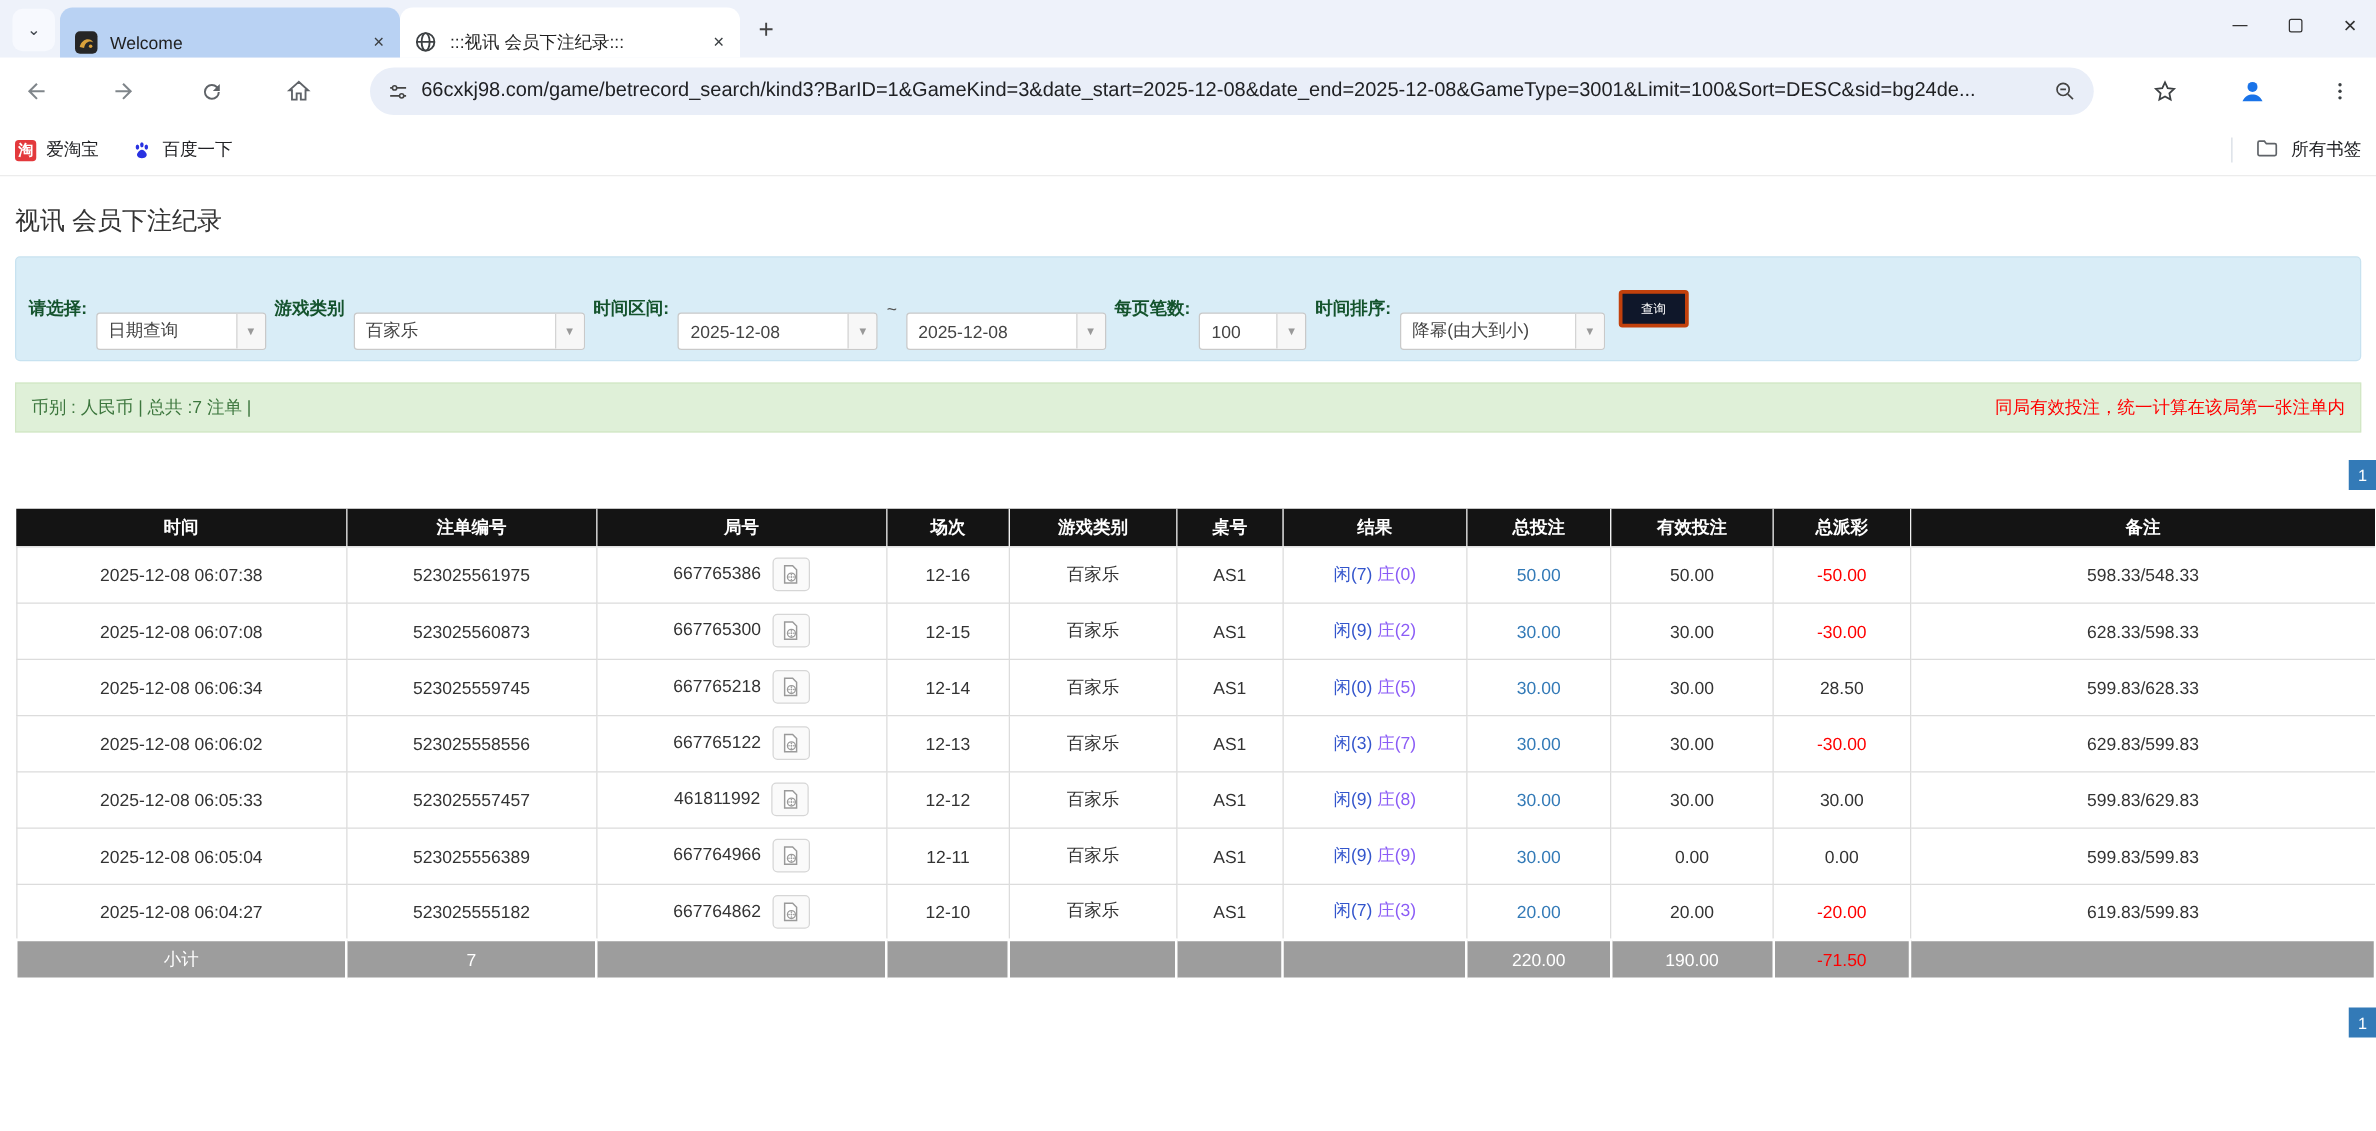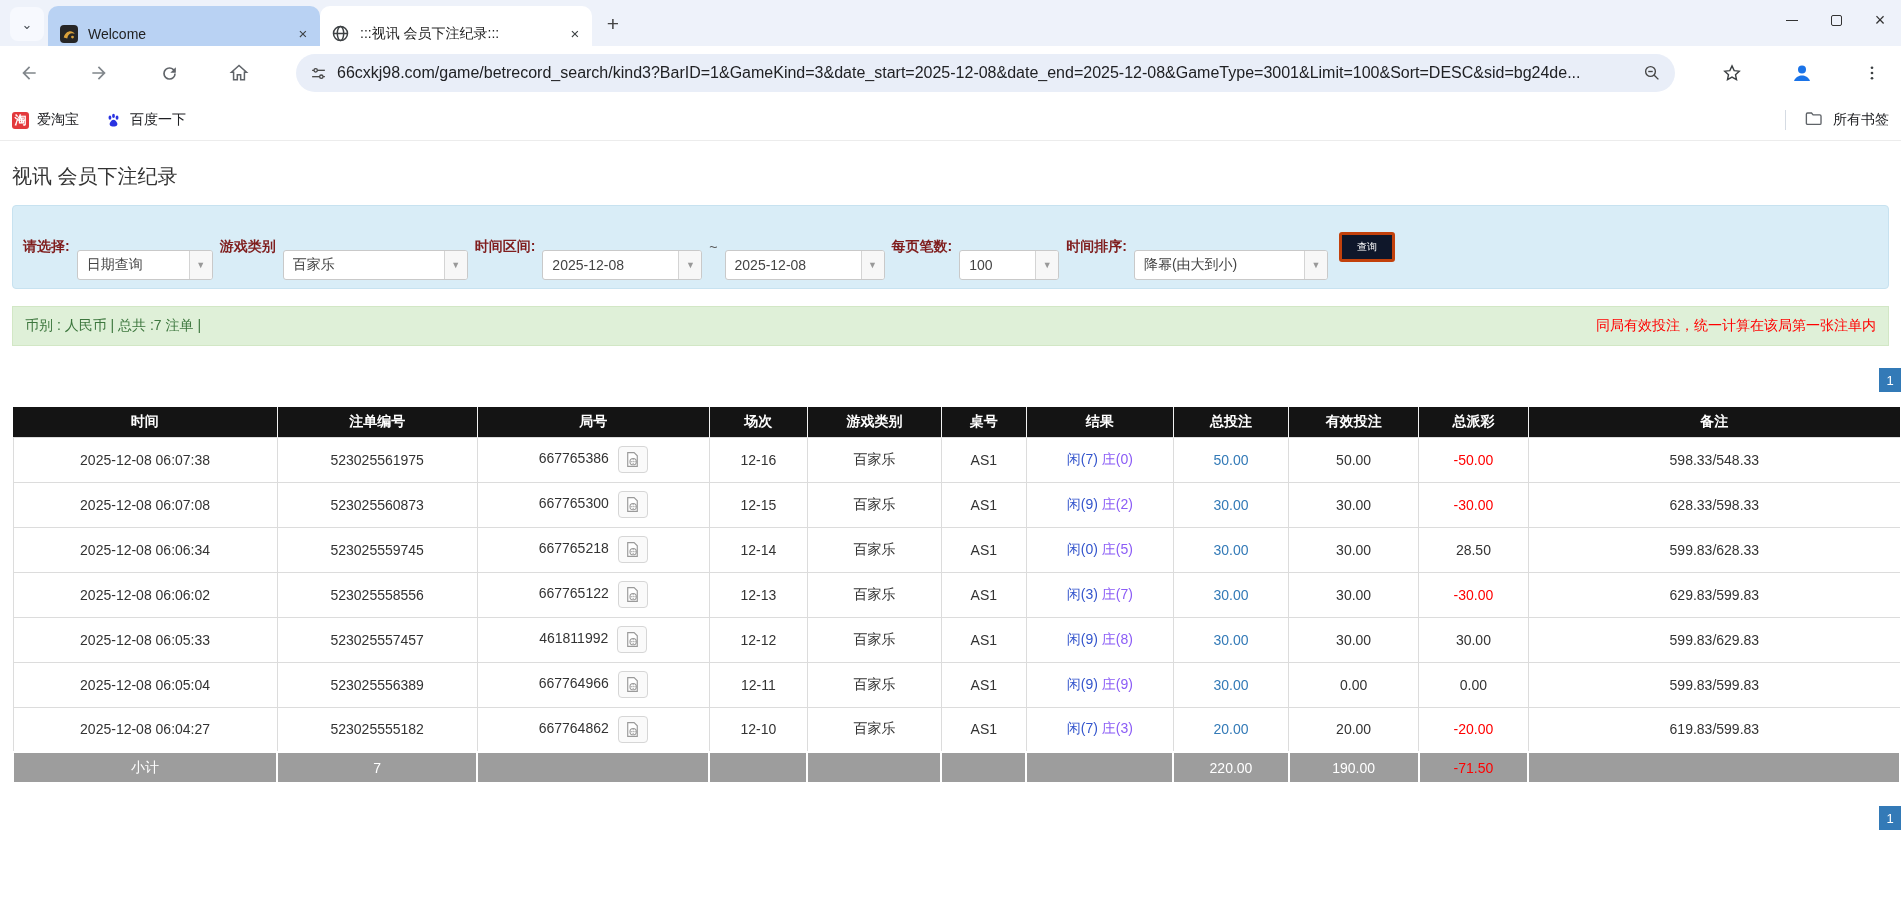--- a/index.html
+++ b/index.html
@@ -42,21 +42,21 @@
   .bm-ico { width:17px; height:17px; border-radius:3px; display:flex; align-items:center; justify-content:center; flex:none; }
   .bm-taobao { background:#e3393c; color:#fff; font-size:12px; font-weight:bold; }
   .bm-right { margin-left:auto; display:flex; align-items:center; gap:10px; cursor:pointer; }
   .bm-divider { width:1px; height:20px; background:#d5dbe3; margin-right:8px; }
 
   
   .page-title { font-size:20px; color:#333; margin:22px 0 0 12px; font-weight:400; }
 
   .filterbar { margin:15px 12px 0 12px; background:#d9edf7; border:1px solid #c7e2f0; border-radius:4px;
     padding:8px 10px; display:flex; align-items:center; gap:7px; }
-  .f-label { color:#7f1d1d; font-weight:bold; font-size:14px; white-space:nowrap; }
+  .f-label { color:#14532d; font-weight:bold; font-size:14px; white-space:nowrap; }
   .combo { display:flex; height:30px; background:#fff; border:1px solid #c9c9c9; border-radius:3px;
     align-items:stretch; overflow:hidden; cursor:pointer;margin-top:36px; }
   .combo-text { padding:0 9px; font-size:14px; color:#444; display:flex; align-items:center; flex:1; white-space:nowrap; }
   .combo-arrow { width:23px; border-left:1px solid #d4d4d4; background:#f7f7f7; display:flex; align-items:center;
     justify-content:center; color:#999; font-size:9px; }
   .tilde { color:#555; font-size:14px; }
   .btn-query { height:30px; padding:0 15px; background:#0f172a; border:3px solid #c2410c; border-radius:3px;
     color:#fff; font-size:10px; cursor:pointer; margin-left:4px; }
 
   .summarybar { margin:17px 12px 0 12px; background:#dff0d8; border:1px solid #d2e7c5; padding:10px 12px;
@@ -240,27 +240,27 @@
     <span class="combo-text">2025-12-08</span>
     <span class="combo-arrow">▼</span>
   </span>
   <span class="tilde">~</span>
   <span class="combo" style="width:160px">
     <span class="combo-text">2025-12-08</span>
     <span class="combo-arrow">▼</span>
   </span>
 
   <span class="f-label">每页笔数:</span>
-  <span class="combo" style="width:100px">
+  <span class="combo" style="width:86px">
     <span class="combo-text">100</span>
     <span class="combo-arrow">▼</span>
   </span>
 
   <span class="f-label">时间排序:</span>
-  <span class="combo" style="width:194px">
+  <span class="combo" style="width:164px">
     <span class="combo-text">降幂(由大到小)</span>
     <span class="combo-arrow">▼</span>
   </span>
 
   <button class="btn-query">查询</button>
 </div>
 
 <div class="summarybar">
   <span class="sum-left">币别 : 人民币 | 总共 :7 注单 |</span>
   <span class="sum-right">同局有效投注，统一计算在该局第一张注单内</span>

